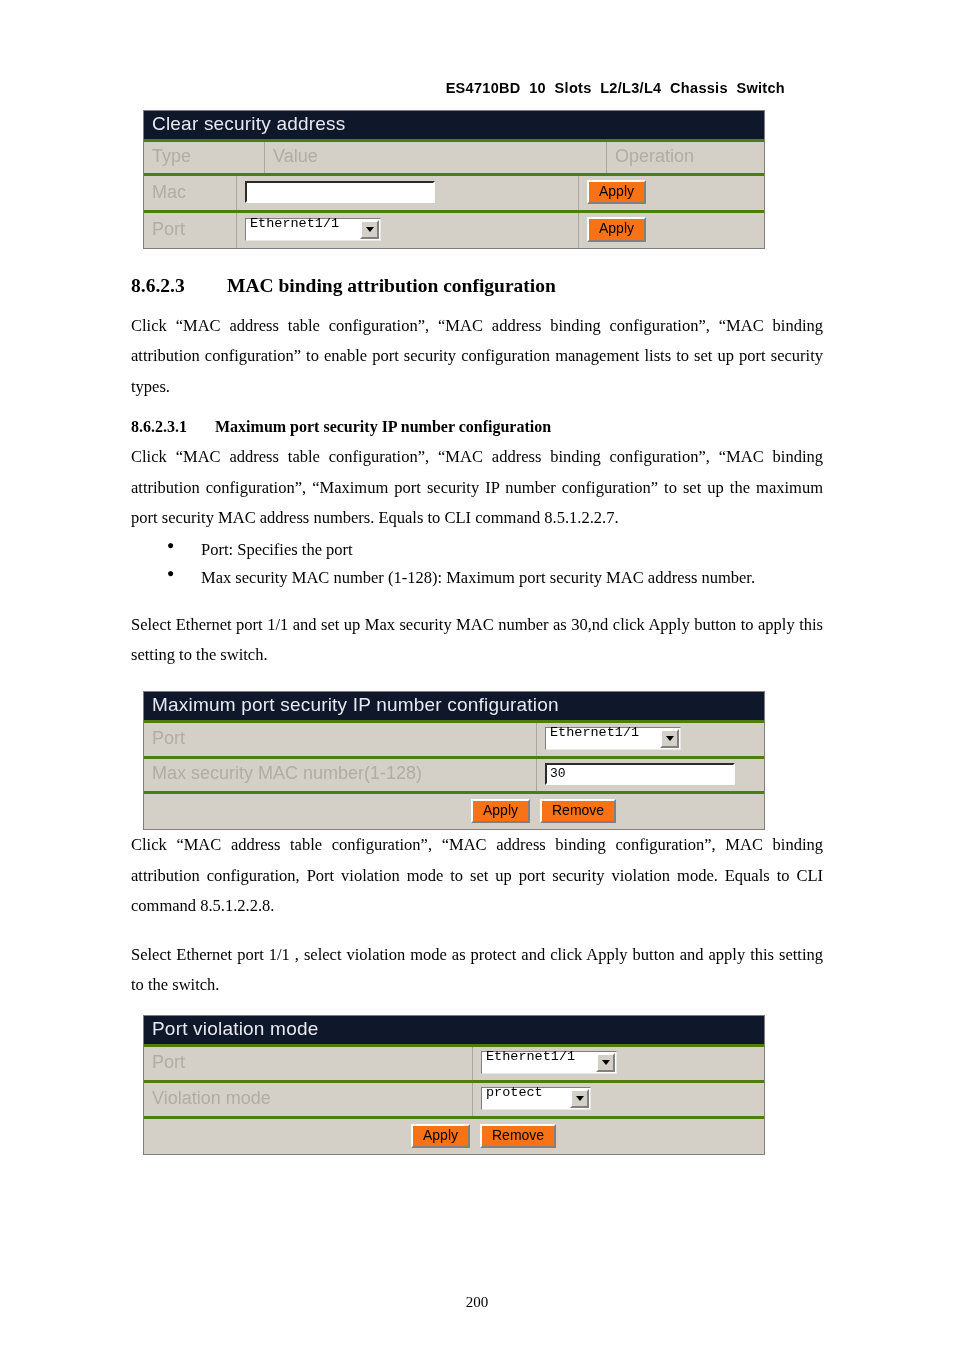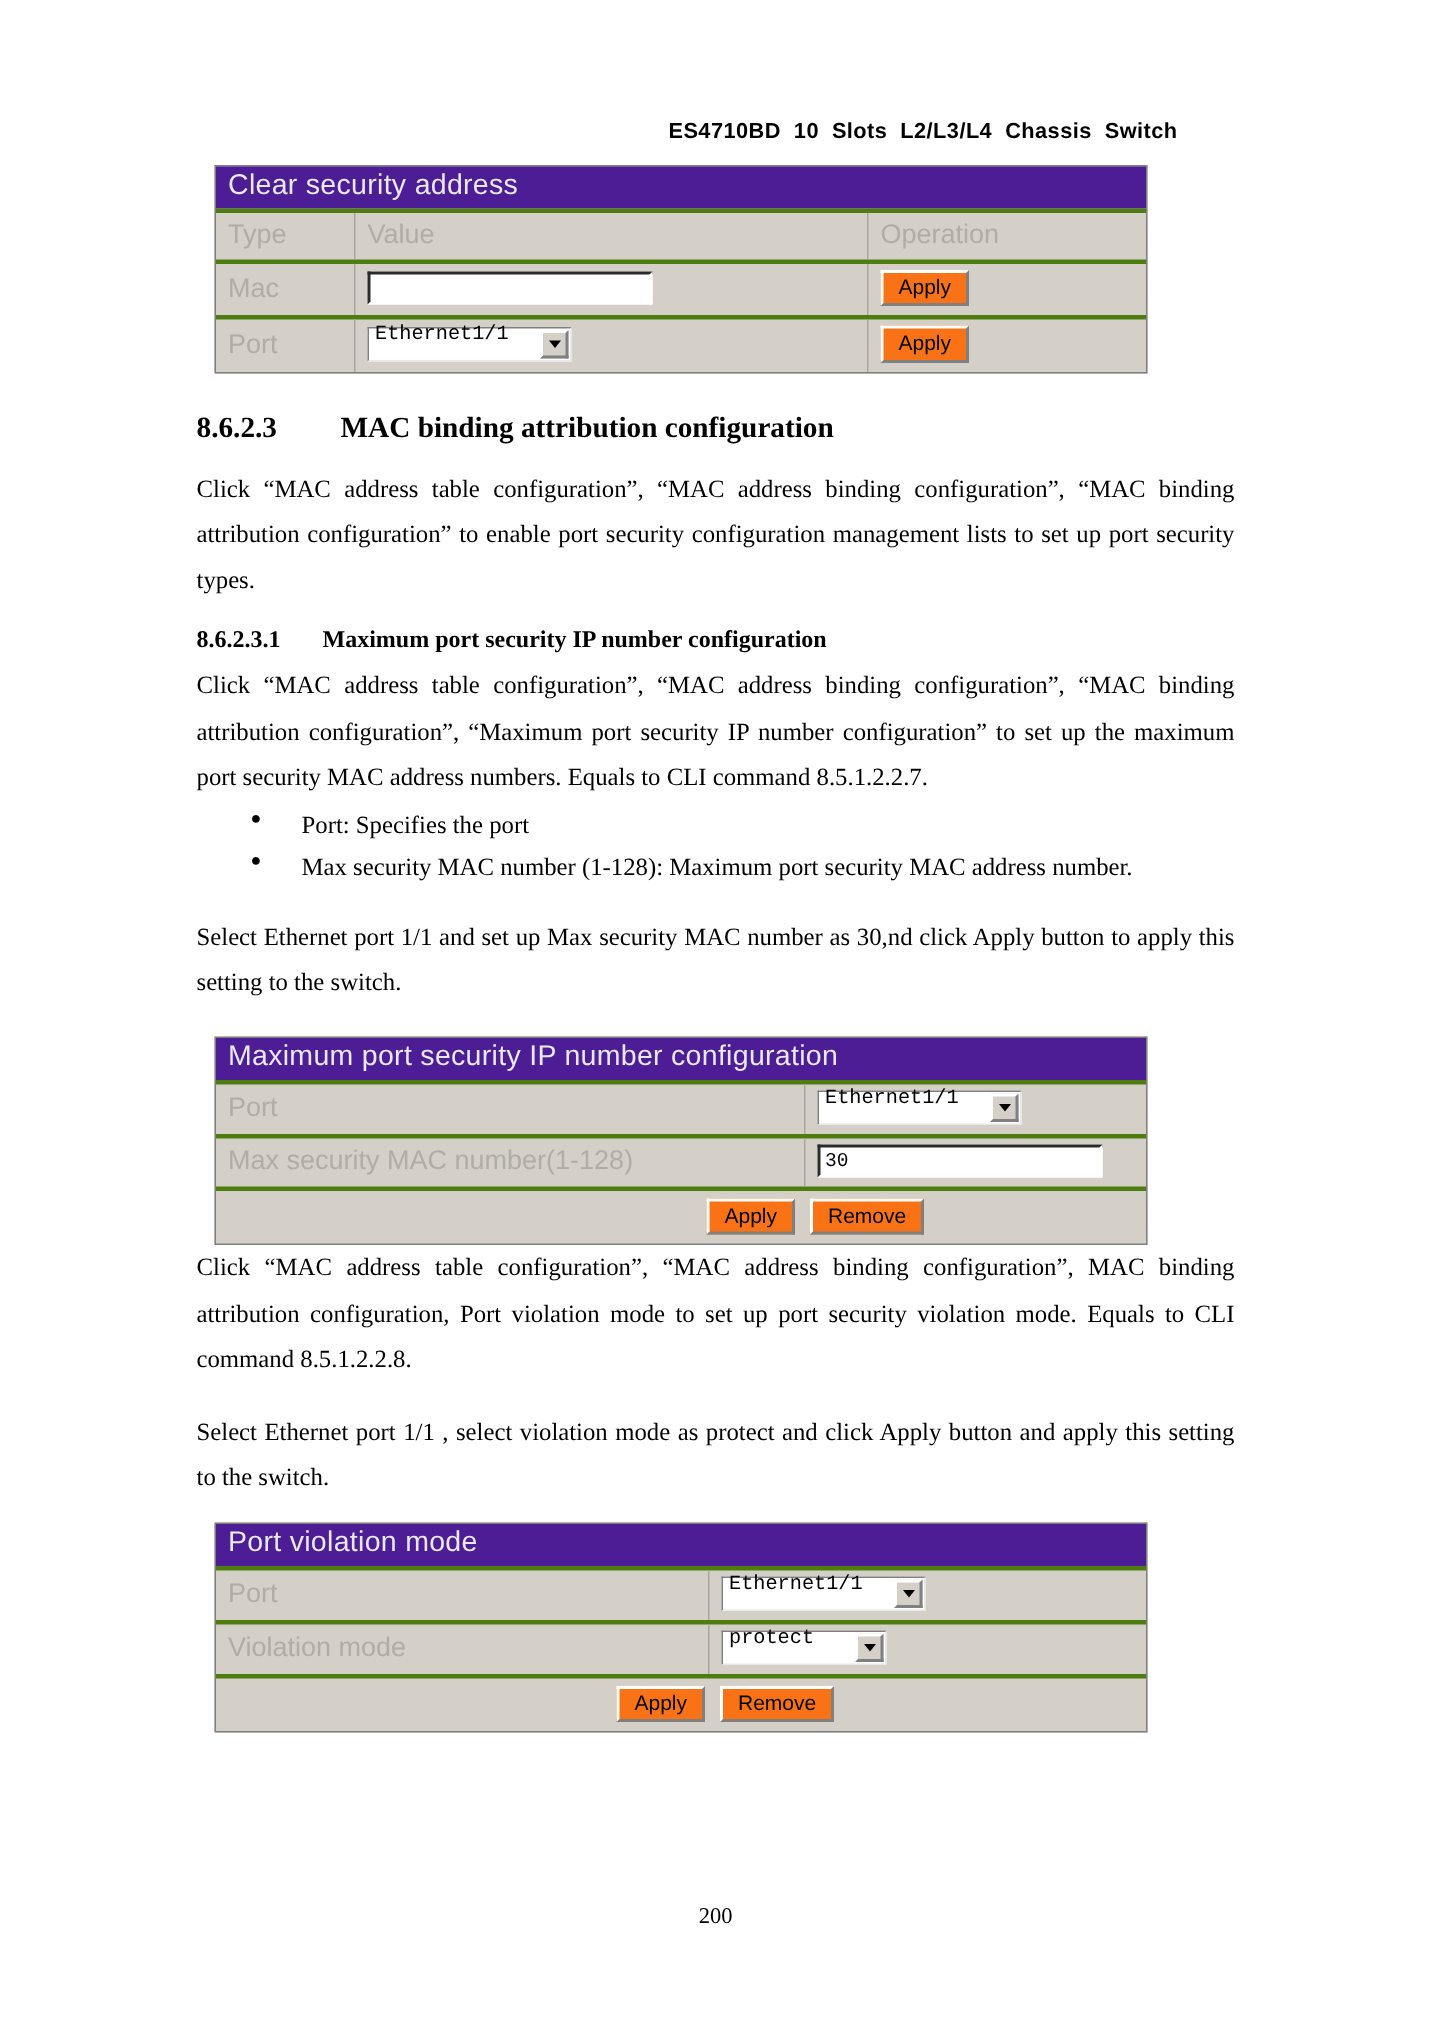--- a/index.html
+++ b/index.html
@@ -33,21 +33,21 @@
   }
 
   
   .panel {
     border: 1px solid #7f7f7f;
     background: #d4d0c8;
     font-family: "Liberation Sans", sans-serif;
     box-sizing: border-box;
   }
   .panel-title {
-    background: #4c1d95;
+    background: #0f172a;
     color: #e8e8ef;
     font-size: 19px;
     padding: 3px 8px 5px 8px;
     letter-spacing: 0.2px;
     line-height: 1.05;
   }
   .prow {
     display: flex;
     align-items: stretch;
     border-top: 3px solid #4d7c0f;
@@ -172,21 +172,21 @@
   }
   ul.bullets li:before {
     content: "\25CF";
     position: absolute;
     left: 0;
     top: -1px;
     font-size: 12px;
   }
   .pagenum {
     position: absolute;
-    bottom: 64px;
+    bottom: 40px;
     left: 0;
     width: 954px;
     text-align: center;
     font-size: 15px;
   }
 
   
   .panel-wrap { margin-left: 12px; }
 </style>
 </head>
@@ -195,21 +195,21 @@
 <div class="page">
 
   <div class="header-title">ES4710BD  10  Slots  L2/L3/L4  Chassis  Switch</div>
 
   <div class="panel-wrap" style="margin-top:14px;">
     <div class="panel" style="width:622px;">
       <div class="panel-title">Clear security address</div>
 
       <div class="prow">
         <div class="pcell label" style="width:92px;">Type</div>
-        <div class="pcell label sep" style="width:342px;">Value</div>
+        <div class="pcell label sep" style="width:342px;margin-left:28px;">Value</div>
         <div class="pcell label sep" style="flex:1;">Operation</div>
       </div>
 
       <div class="prow">
         <div class="pcell label" style="width:92px;">Mac</div>
         <div class="pcell sep" style="width:342px;">
           <div class="textbox" style="width:190px;"></div>
         </div>
         <div class="pcell sep" style="flex:1;">
           <button class="btn">Apply</button>

